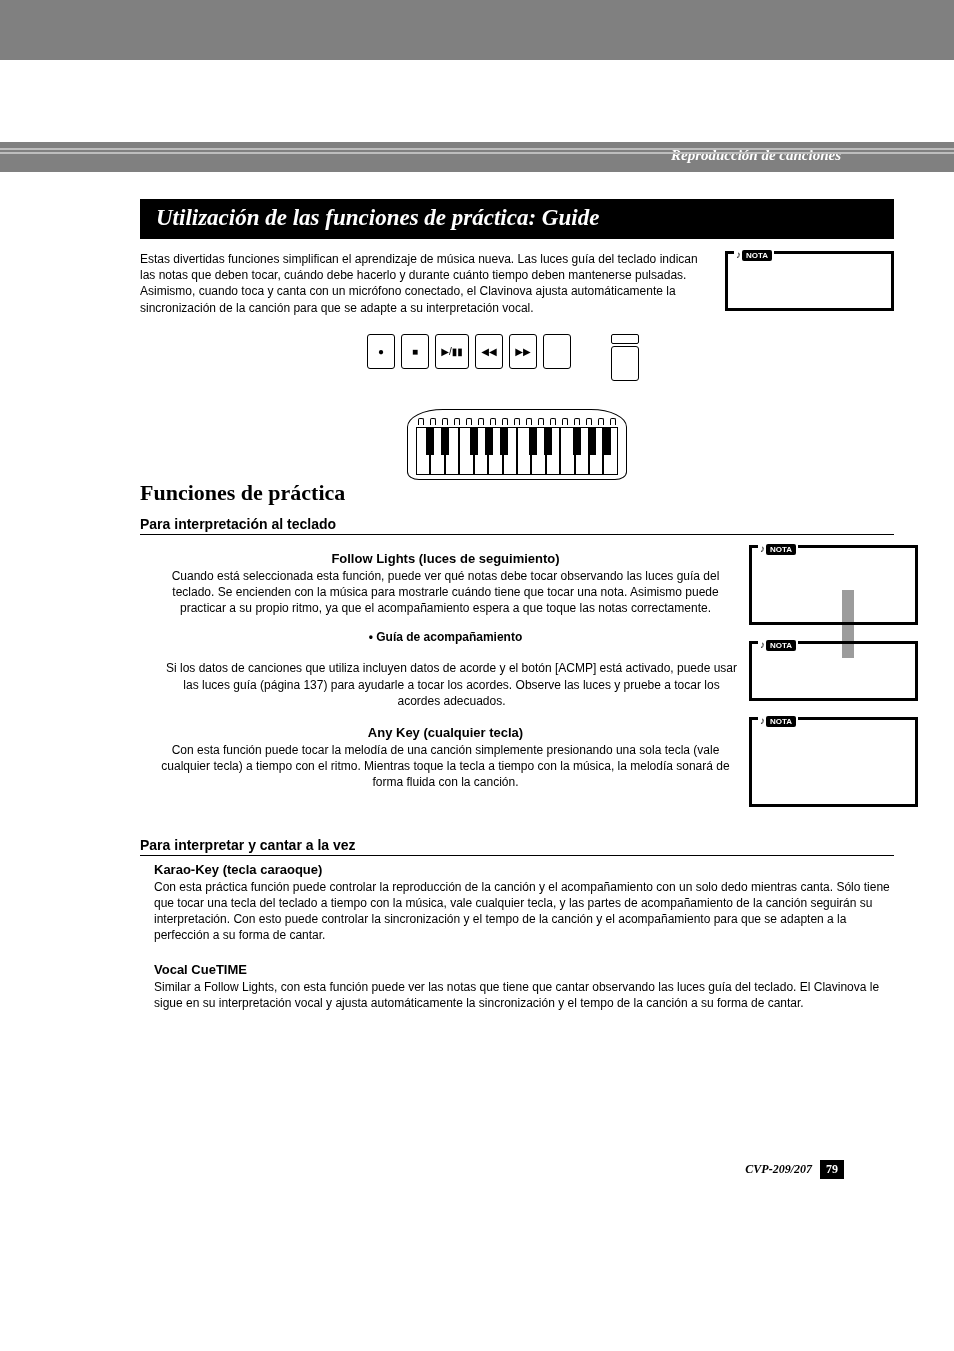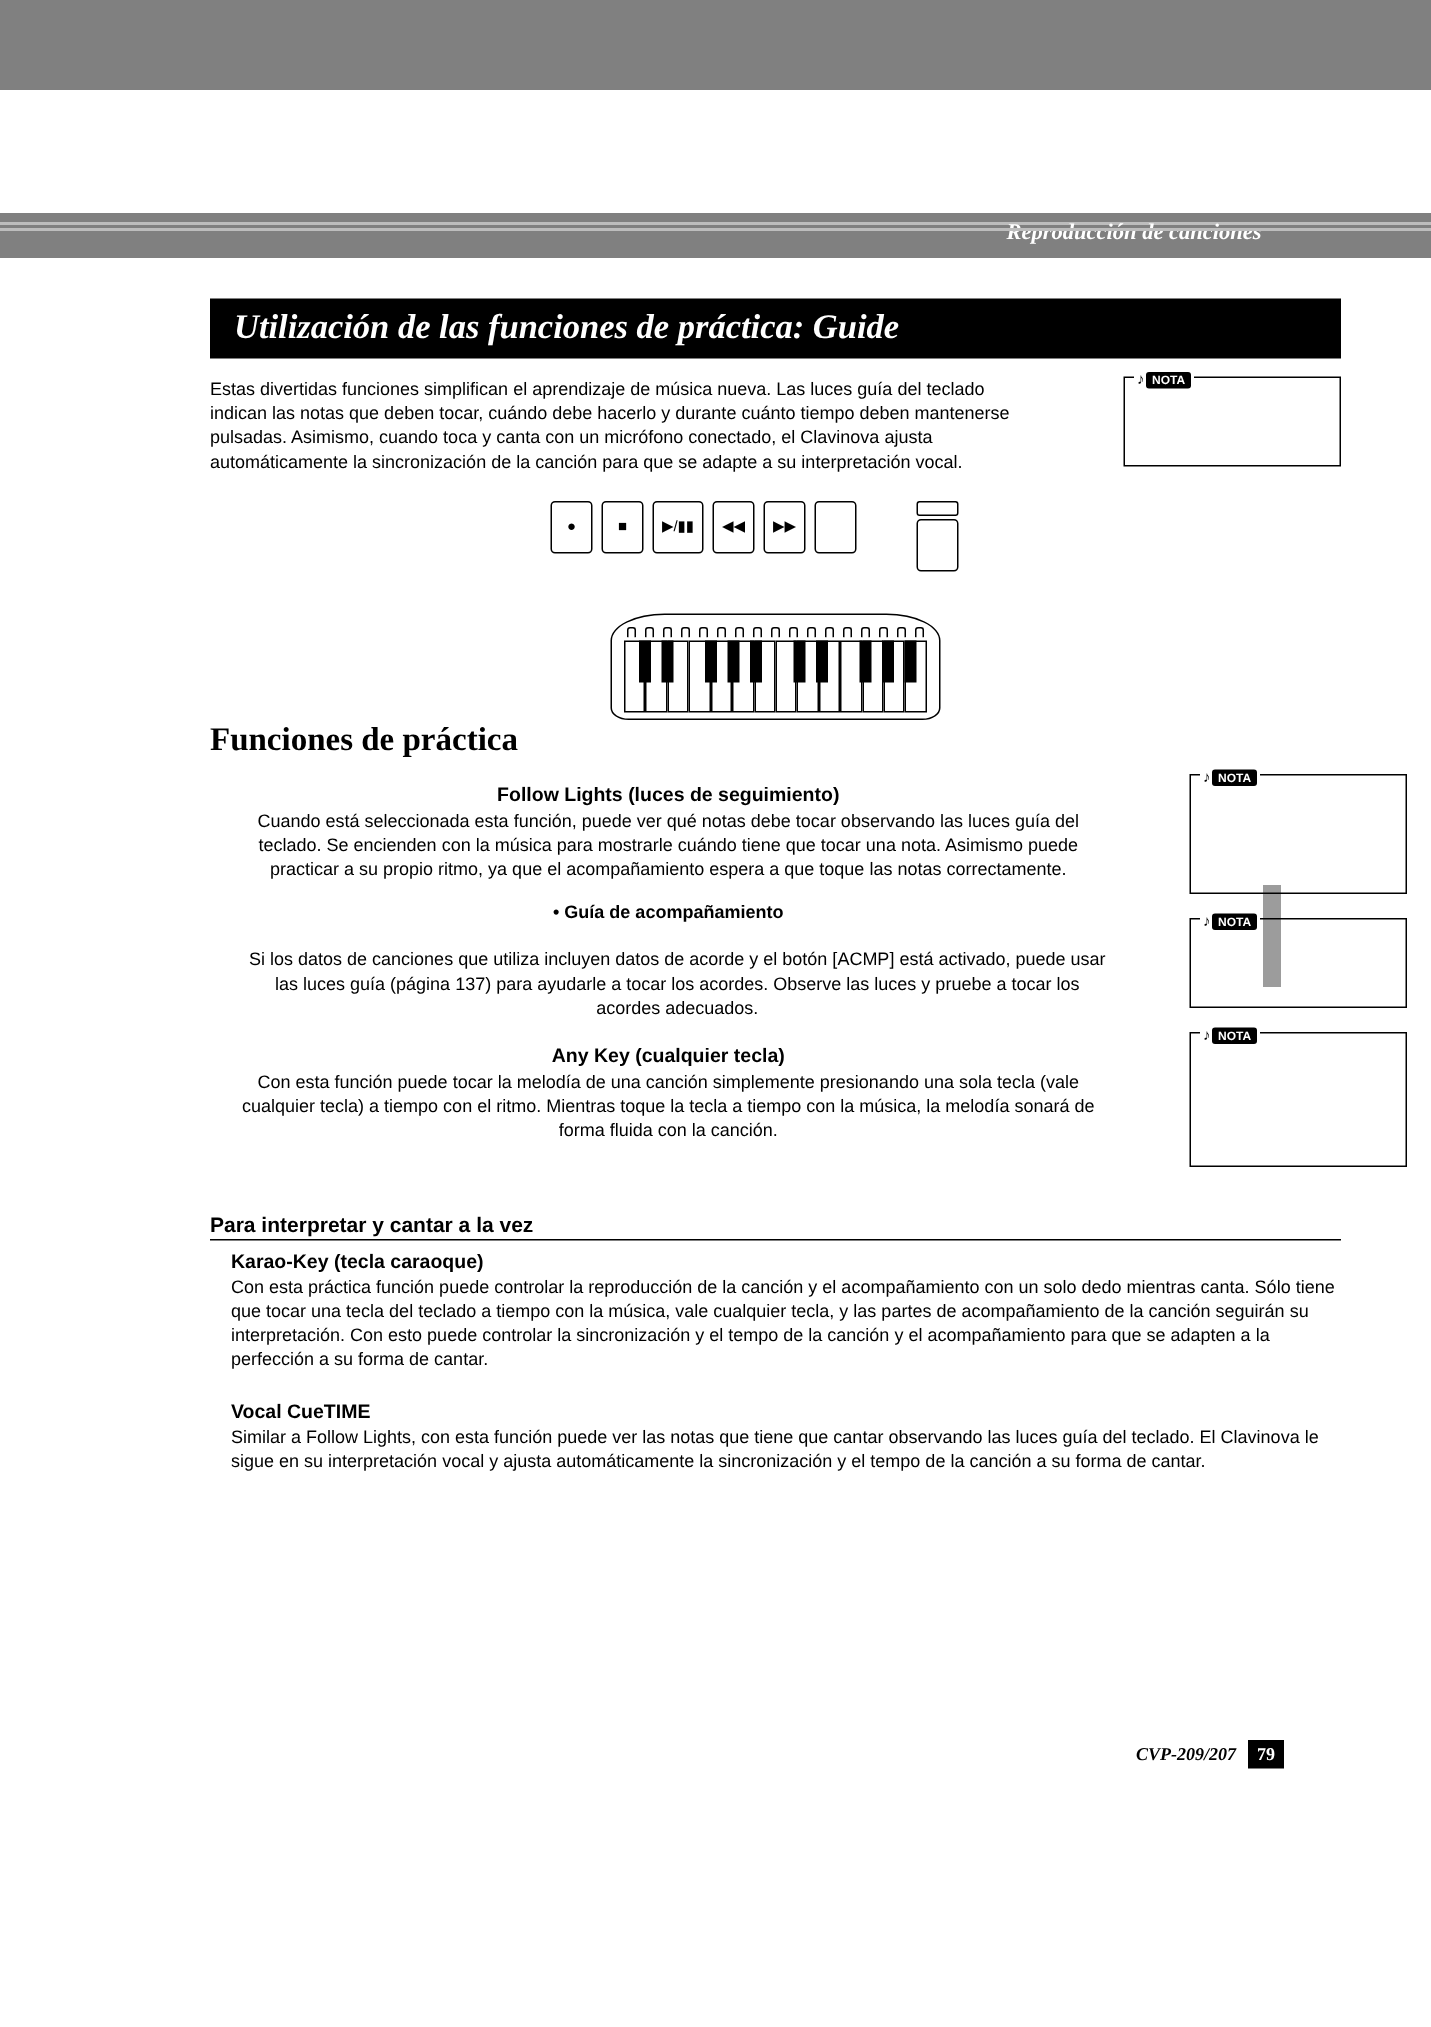--- a/index.html
+++ b/index.html
@@ -74,25 +74,24 @@
     display: flex;
     margin-top: 12px;
   }
   .intro-text {
     flex: 1;
     font-size: 12px;
     line-height: 1.35;
     padding-right: 10px;
   }
   .nota-box {
-    width: 145px;
-    border: 1px solid #000000;
+    width: 169px;
+    border: 3px solid #000000;
     position: relative;
     box-sizing: border-box;
-    margin-left: 44px;
   }
   .nota-box.h60 { height: 60px; }
   .nota-box.h80 { height: 80px; }
   .nota-box.h90 { height: 90px; }
   .nota-label {
     position: absolute;
     top: -8px;
     left: 6px;
     background: #fff;
     padding: 0 2px;
@@ -225,21 +224,21 @@
   }
   .bullet-p {
     font-size: 12px;
     line-height: 1.35;
     margin-left: 26px;
     margin-top: 16px;
   }
   .footer {
     position:absolute;
     bottom:172px;
-    right:98px;
+    right:110px;
     display:flex;
     align-items:center;
     gap:8px;
     font-family: Georgia, "Times New Roman", serif;
     font-style: italic;
     font-weight: bold;
     font-size: 12px;
     text-align: center;
   }
   .pagenum {
@@ -347,20 +346,21 @@
               <div class="bkey" style="left:157px"></div>
               <div class="bkey" style="left:172px"></div>
               <div class="bkey" style="left:187px"></div>
             </div>
           </div>
         </div>
       </div>
     </div>
 
     <div class="h2">Funciones de práctica</div>
+    <div class="h3">Para interpretación al teclado</div>
 
     <div class="body-row">
       <div class="body-main">
         <div class="h4">Follow Lights (luces de seguimiento)</div>
         <div class="p">Cuando está seleccionada esta función, puede ver qué notas debe tocar observando las luces guía del teclado. Se encienden con la música para mostrarle cuándo tiene que tocar una nota. Asimismo puede practicar a su propio ritmo, ya que el acompañamiento espera a que toque las notas correctamente.</div>
 
         <div class="bullet-h">• Guía de acompañamiento</div>
         <div class="bullet-p">Si los datos de canciones que utiliza incluyen datos de acorde y el botón [ACMP] está activado, puede usar las luces guía (página 137) para ayudarle a tocar los acordes. Observe las luces y pruebe a tocar los acordes adecuados.</div>
 
         <div class="h4" style="margin-top:16px">Any Key (cualquier tecla)</div>

